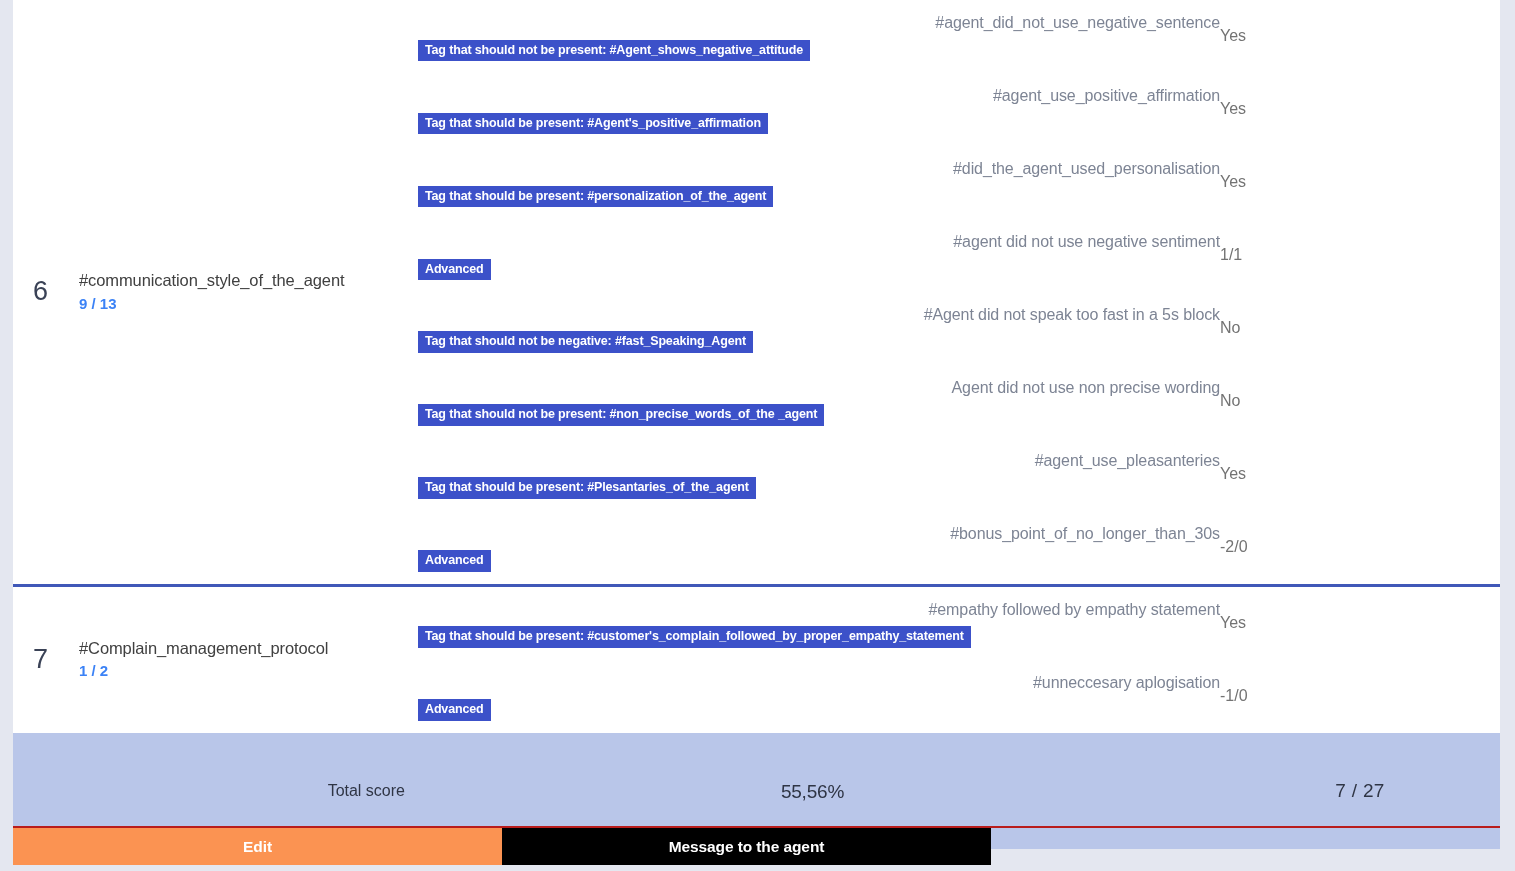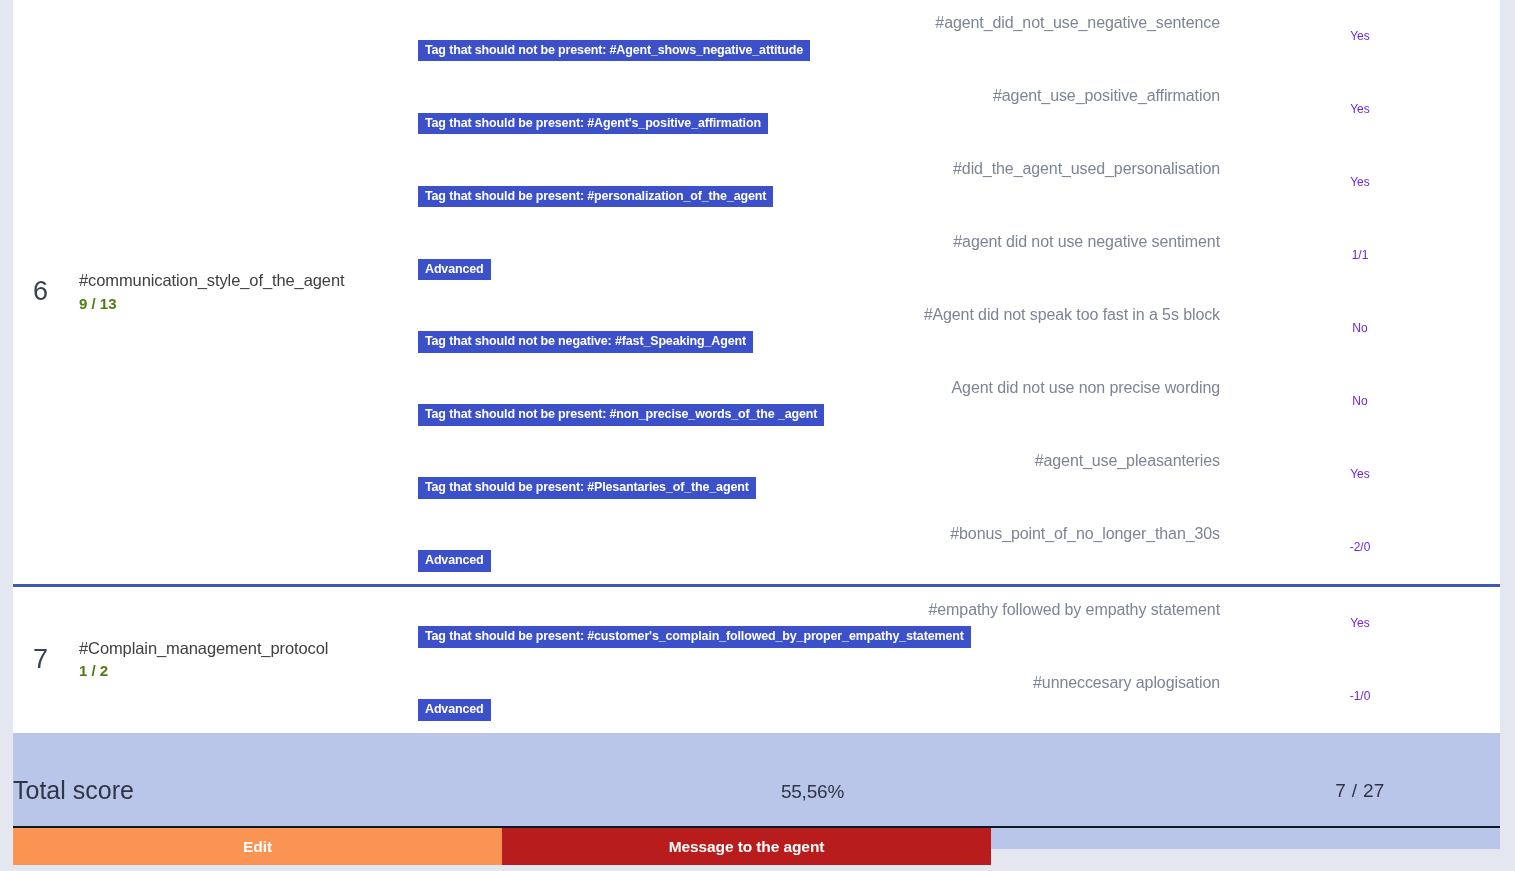--- a/index.html
+++ b/index.html
@@ -60,21 +60,21 @@
   }
   .group-name {
     font-size: 16.5px;
     color: #404040;
     line-height: 1.45;
     letter-spacing: -0.1px;
   }
   .group-score {
     font-size: 15px;
     font-weight: bold;
-    color: #4d7c0f;
+    color: #3b82f6;
     line-height: 1.5;
   }
 
   
   .crit-cell {
     padding: 12px 0 12px 13px;
     border-right: 1px solid #dfe3ed;
     border-bottom: 1px solid #eceff5;
   }
   .crit-cell.last-in-group { border-bottom: 0; }
@@ -94,43 +94,43 @@
     font-weight: bold;
     border-radius: 0;
     padding: 3px 7px 4px 7px;
     line-height: 1.15;
     letter-spacing: -0.15px;
     white-space: nowrap;
   }
 
   
   .val-cell {
-    text-align: center;
-    font-size: 12px;
-    color: #6d28d9;
+    text-align: left;
+    font-size: 16px;
+    color: #737373;
     border-bottom: 1px solid #eceff5;
   }
   .val-cell.last-in-group { border-bottom: 0; }
 
   
   tr.group-sep td {
     padding: 0;
     height: 3px;
     background: #4058b8;
   }
 
   
   .total-row td {
     background: #b9c6e9;
     border-top: 3px solid #4058b8;
     height: 116px;
   }
   .total-label {
-    text-align: left;
-    font-size: 25px;
+    text-align: right;
+    font-size: 16px;
     color: #2f3545;
     border-right: 1px solid #e9edf7;
   }
   .total-center {
     text-align: center;
     border-right: 1px solid #e9edf7;
   }
   .total-pct {
     font-size: 19px;
     color: #2f3545;
@@ -152,37 +152,37 @@
   }
 
   
   .action-bar {
     position: absolute;
     left: 13px;
     top: 826px;
     width: 1487px;
     height: 39px;
     display: flex;
-    border-top: 2px solid #0f172a;
+    border-top: 2px solid #b91c1c;
   }
   .action-btn {
     height: 37px;
     display: flex;
     align-items: center;
     justify-content: center;
     color: #ffffff;
     font-size: 15.5px;
     font-weight: bold;
     letter-spacing: -0.1px;
     cursor: pointer;
     user-select: none;
   }
   .btn-edit   { width: 489px; background: #fb9352; }
   .btn-recall { width: 509px; background: #4261c0; }
-  .btn-msg    { width: 489px; background: #b91c1c; }
+  .btn-msg    { width: 489px; background: #000000; }
 </style>
 </head>
 <body>
 
 <div class="page">
 
   <div class="card">
     <table class="scorecard">
       <colgroup>
         <col class="c-idx">

